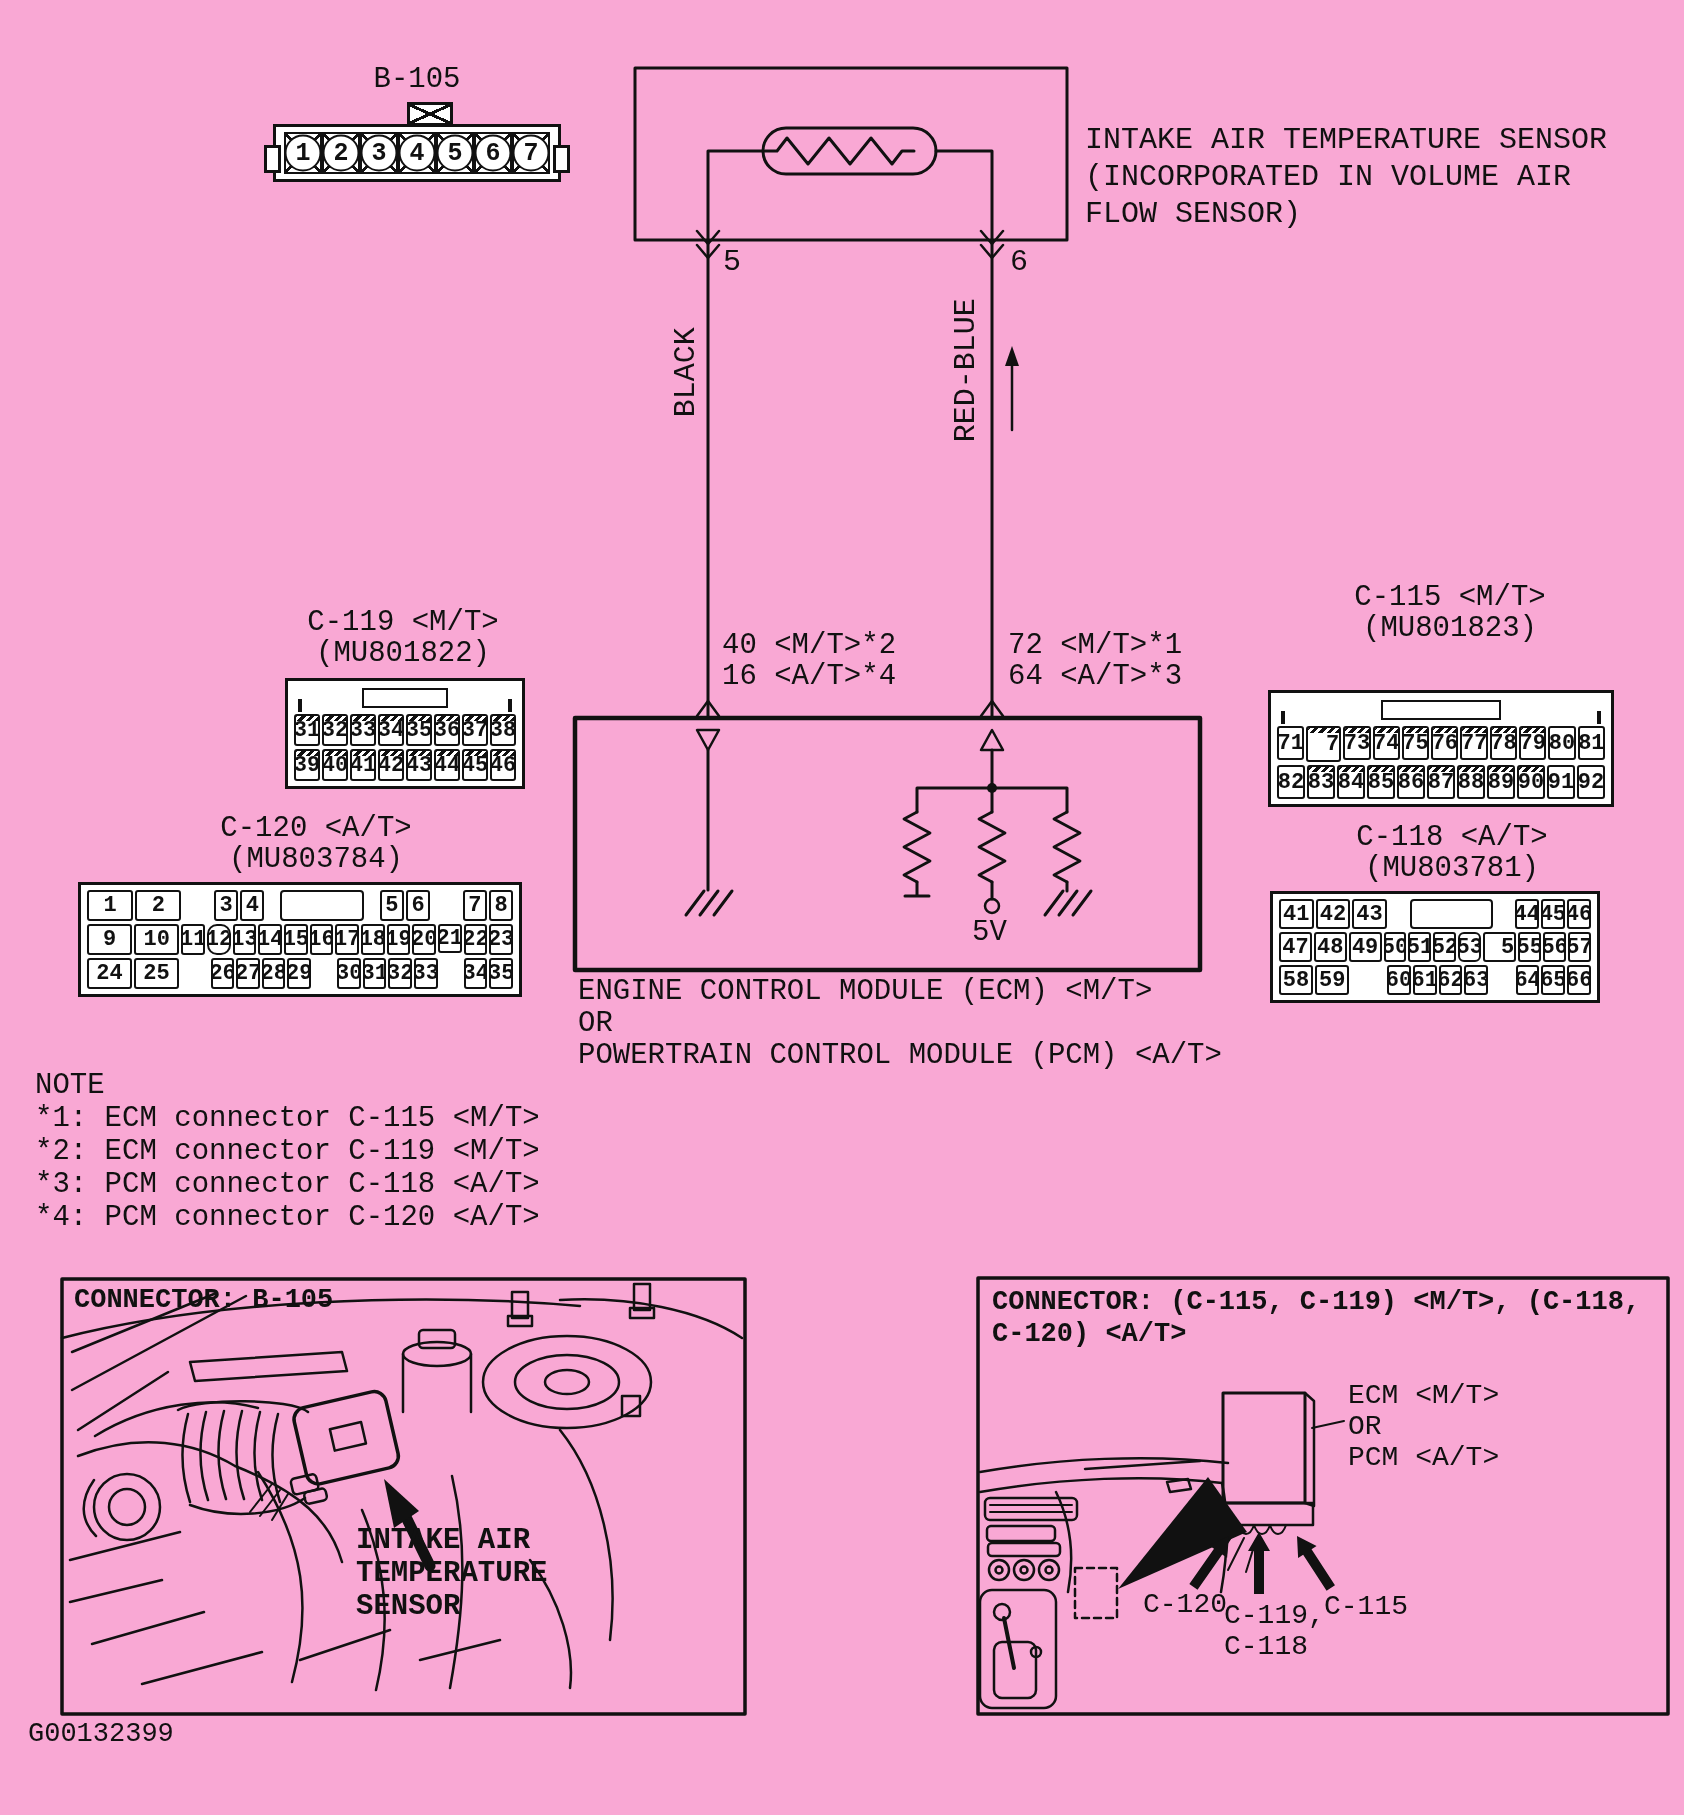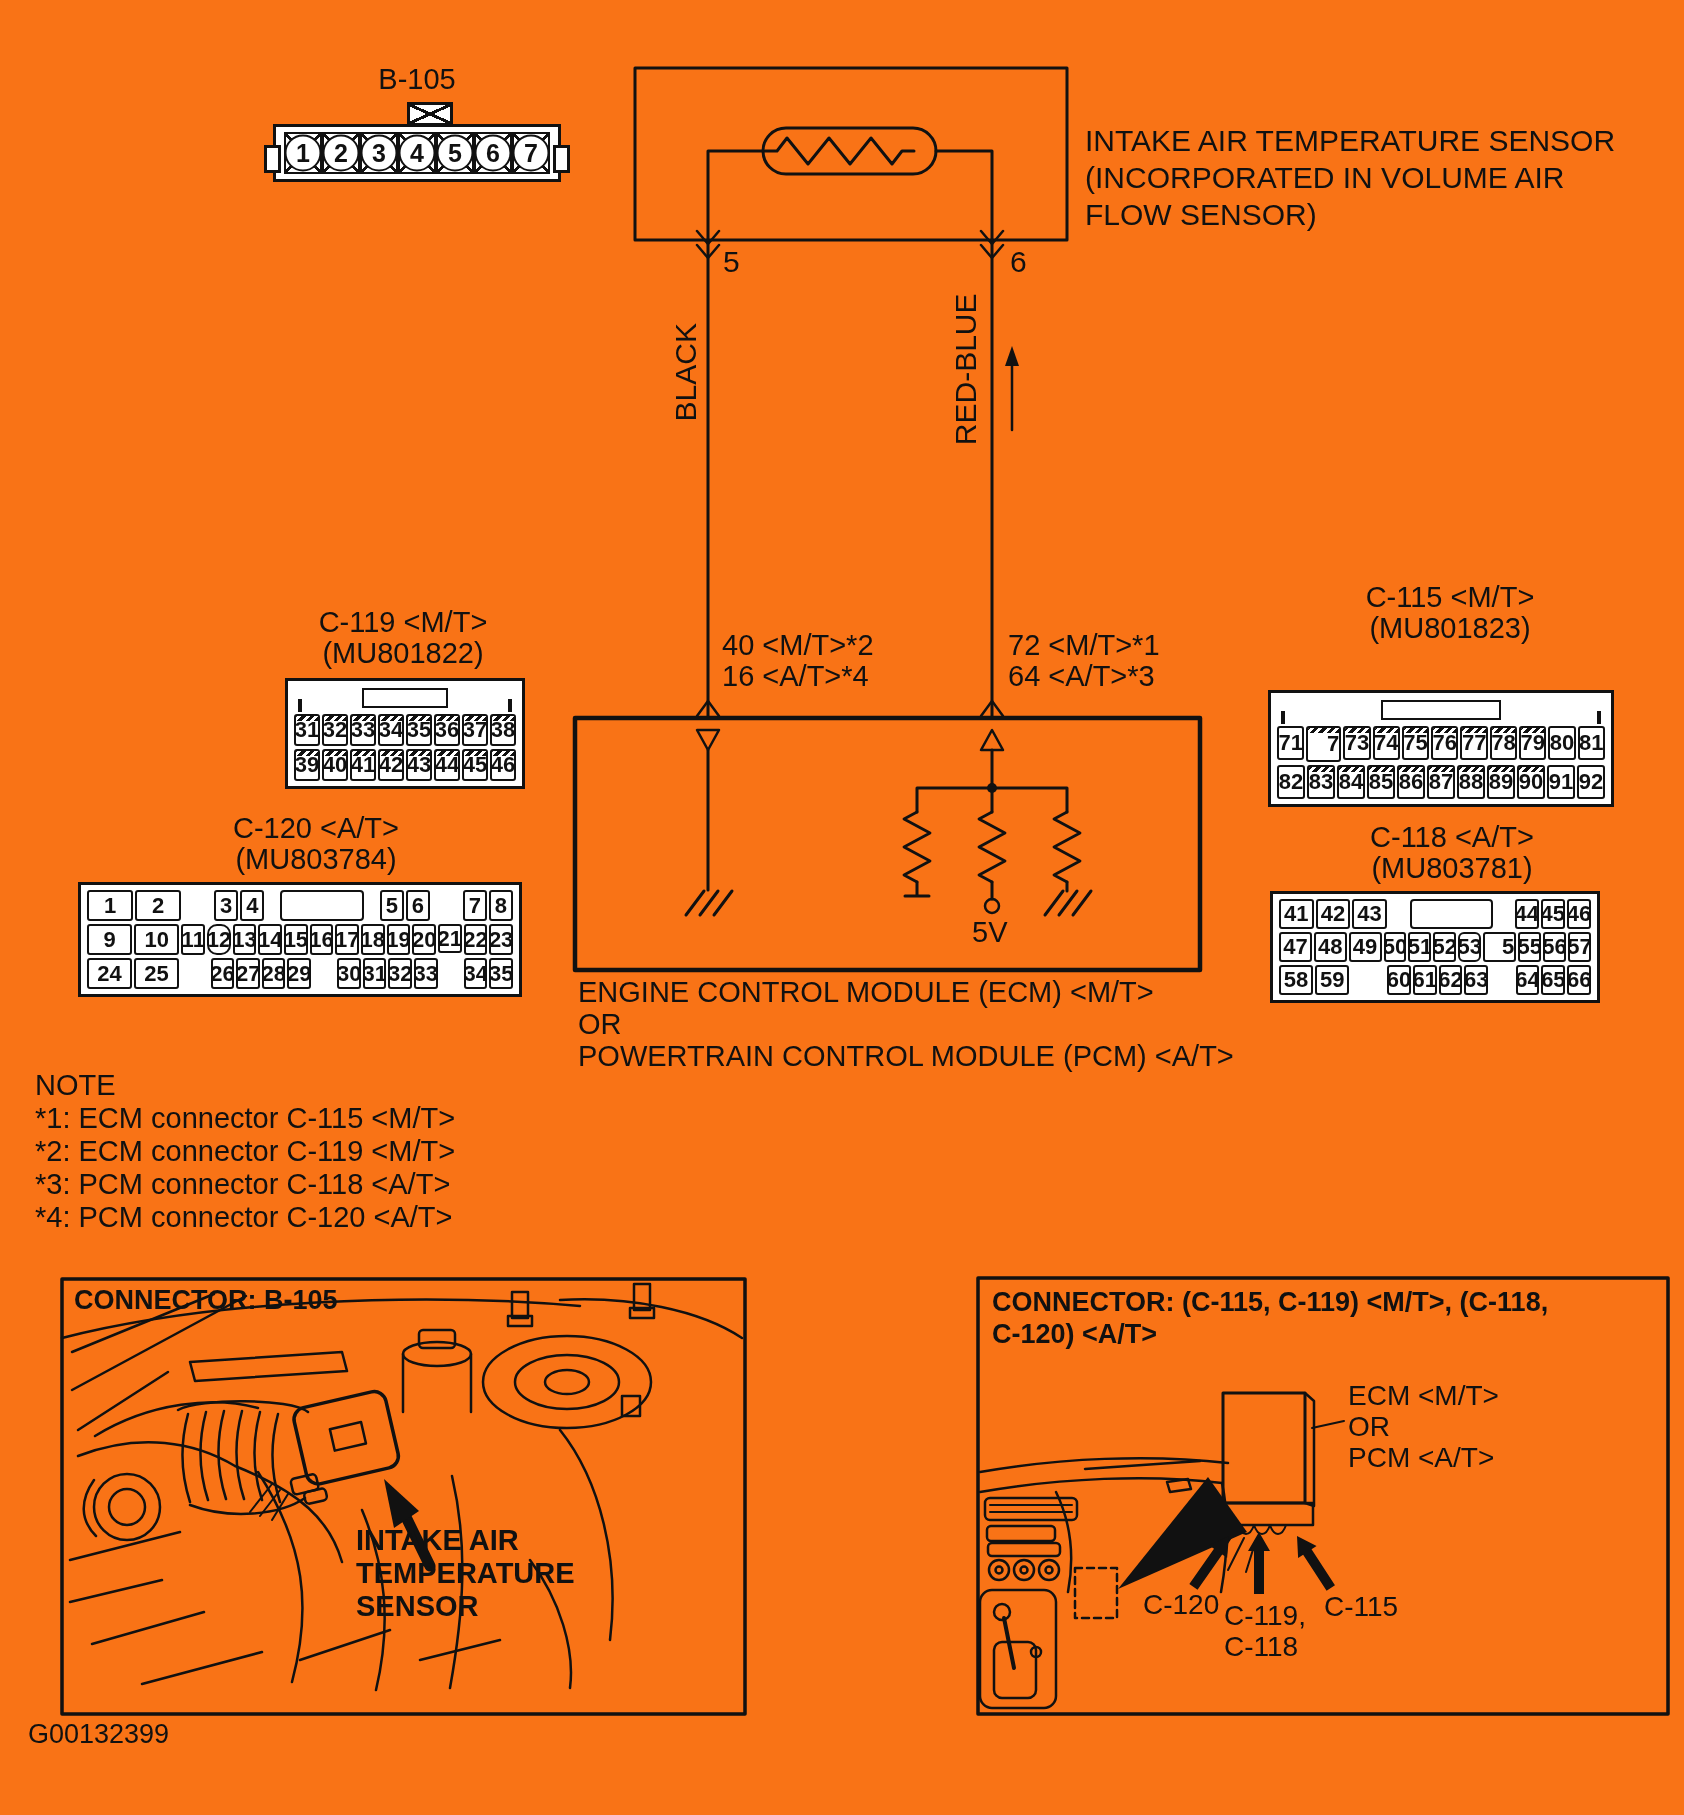--- a/index.html
+++ b/index.html
@@ -1,17 +1,17 @@
 <!DOCTYPE html>
 <html><head>
 <meta charset="utf-8">
 <style>
   html,body{margin:0;padding:0;background:#e8e8e8;}
-  #page{position:relative;width:1684px;height:1815px;background:#f97316;
-        font-family:Liberation Sans, sans-serif;color:#111;overflow:hidden;}
+  #page{position:relative;width:1684px;height:1815px;background:#f9a8d4;
+        font-family:Liberation Mono, monospace;color:#111;overflow:hidden;}
   #art{position:absolute;left:0;top:0;}
   .txt{position:absolute;white-space:pre;line-height:1.08;}
   .f30{font-size:30px;} .f29{font-size:29px;} .f28{font-size:28px;} .f27{font-size:27px;}
   .bold{font-weight:700;}
   .ctr{text-align:center;}
   .rot{transform:rotate(-90deg);}
   
   .connbox{position:absolute;border:3px solid #111;background:#fff;box-sizing:border-box;padding:5px;}
   .crow{display:flex;align-items:stretch;margin-top:3px;}
   .crow:first-child{margin-top:0;}

